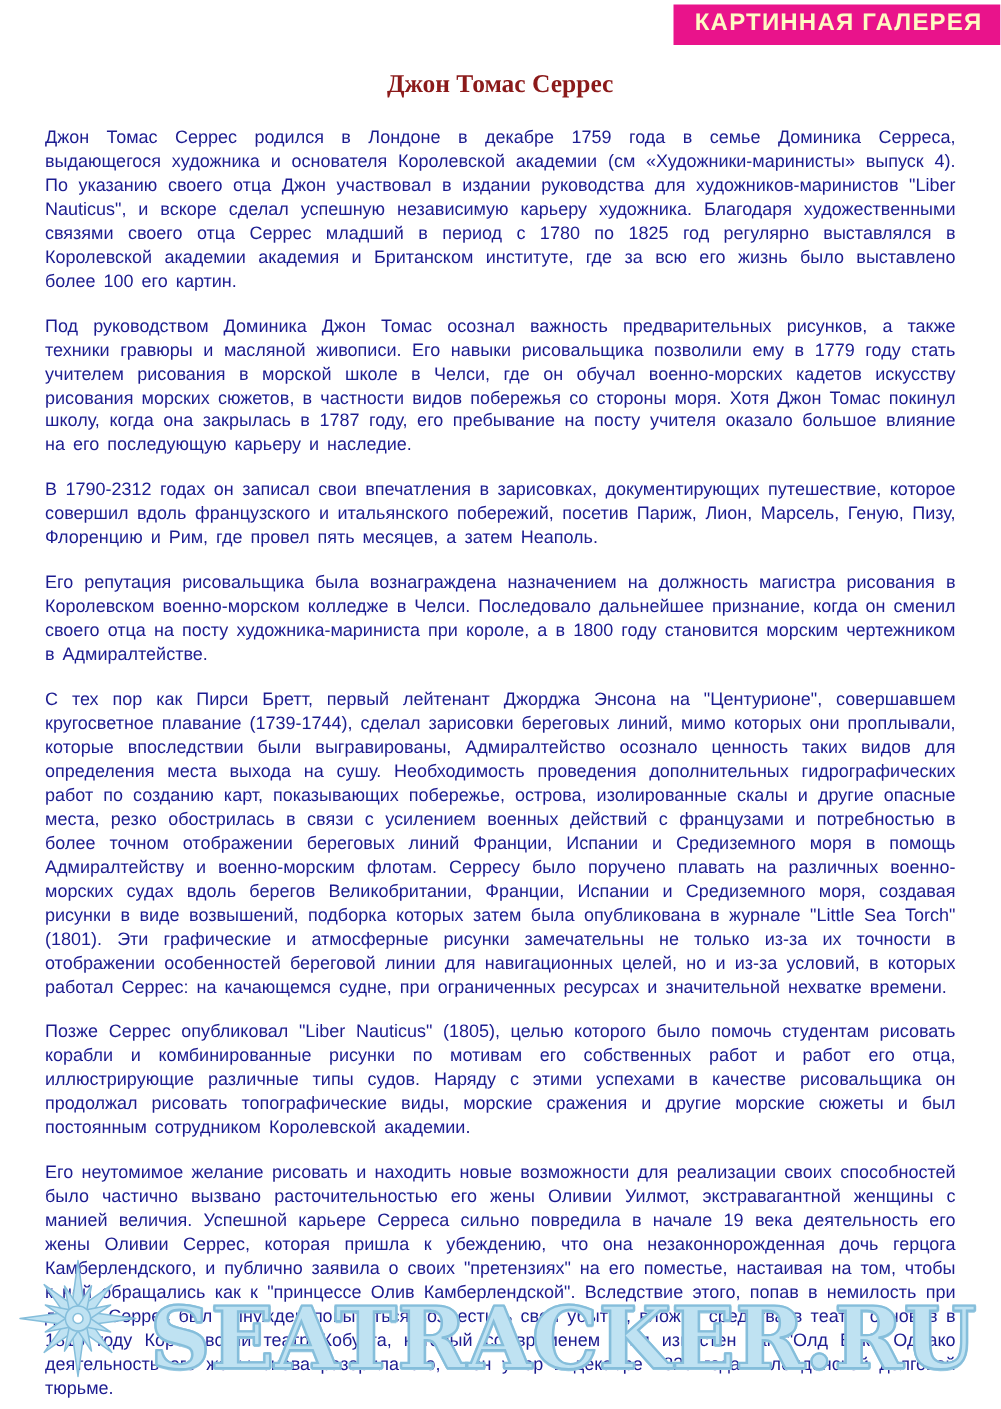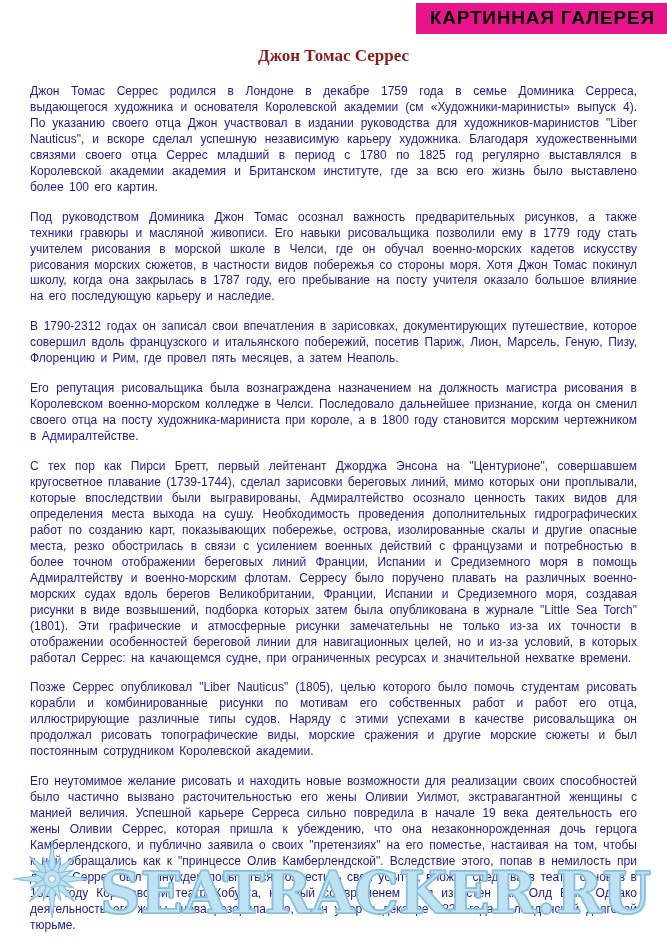--- a/index.html
+++ b/index.html
@@ -15,23 +15,23 @@
   .page {
     position: relative;
     width: 667px;
     height: 939px;
   }
   .banner {
     position: absolute;
     top: 3px;
     right: 0;
     background: #e9138b;
-    color: #000000;
+    color: #fef9c3;
     font-weight: bold;
-    font-size: 19px;
+    font-size: 16px;
     letter-spacing: 0.8px;
     padding: 4px 12px 5px 14px;
     white-space: nowrap;
   }
   .content {
     padding: 46px 30px 0 30px;
   }
   .title {
     font-family: "Liberation Serif", serif;
     font-size: 17px;

